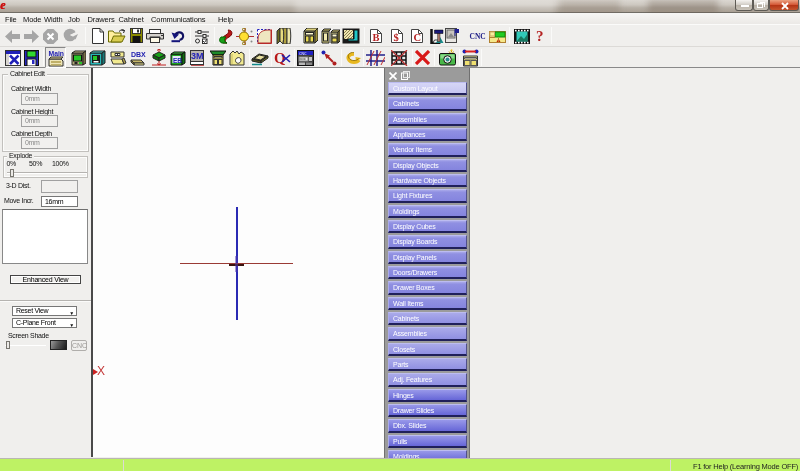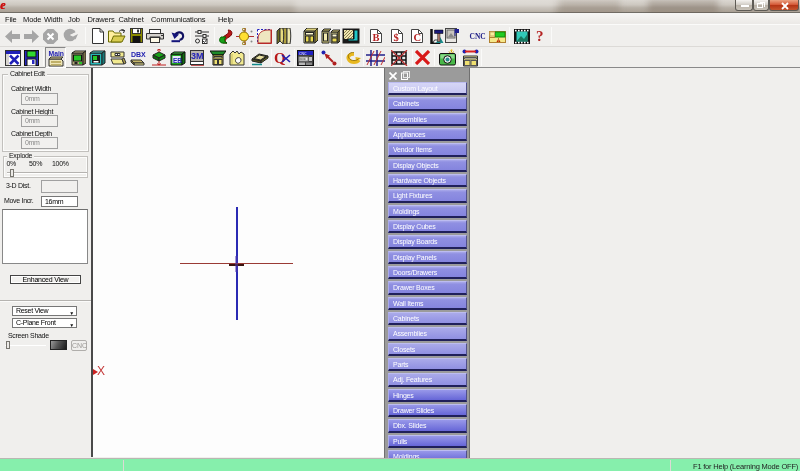--- a/index.html
+++ b/index.html
@@ -29,21 +29,21 @@
 #main { position:absolute; left:0; top:68px; width:800px; height:390px; background:#f0efed; overflow:hidden; }
 #canvas { position:absolute; left:91px; top:0px; width:294px; height:389px; background:#fdfdfd; border-left:2px solid #4a4a4a; }
 #rpanel { position:absolute; left:384px; top:0px; width:86px; height:390px; background:#9b9b9b;
   border-left:1px solid #707070; border-right:1px solid #707070; overflow:hidden; }
 .pbtn { position:absolute; left:3px; width:79px; height:13.3px; font-size:7px; letter-spacing:-0.2px; color:#fff;
   padding:2px 0 0 4px; border-top:1px solid #bcbcf0; border-left:1px solid #aaaae8; border-bottom:2px solid #20205a; border-right:1px solid #50508a;
   background:linear-gradient(180deg,#a9a9ea 0%,#9090e2 20%,#8484de 100%); }
 .pbtn.sel { background:linear-gradient(180deg,#d6d6f6,#c6c6f1); }
 .pbtn.mid { background:linear-gradient(180deg,#aaaaea,#9090e2); }
 .pbtn.dark { background:linear-gradient(180deg,#9898e9,#6666d7); }
-#statusbar { position:absolute; left:0; top:458px; width:800px; height:13px; background:#86efac; border-top:1px solid #bab7b2; font-size:7.5px; letter-spacing:-0.2px; color:#222; }
+#statusbar { position:absolute; left:0; top:458px; width:800px; height:13px; background:#bef264; border-top:1px solid #bab7b2; font-size:7.5px; letter-spacing:-0.2px; color:#222; }
 .ico { position:absolute; }
 </style>
 </head>
 <body>
 <div id="titlebar">
   <span id="tb-elogo" class="abs">e</span>
   <div class="abs" style="left:295px;top:0;width:260px;height:13px;background:rgba(255,255,255,0.28);filter:blur(3px);"></div>
   <div class="abs" style="left:648px;top:0;width:70px;height:13px;background:rgba(95,80,65,0.30);filter:blur(3px);"></div>
   <div class="abs" style="left:560px;top:0;width:60px;height:13px;background:rgba(120,100,85,0.22);filter:blur(3px);"></div>
   <div id="btn-min" class="winbtn abs">

